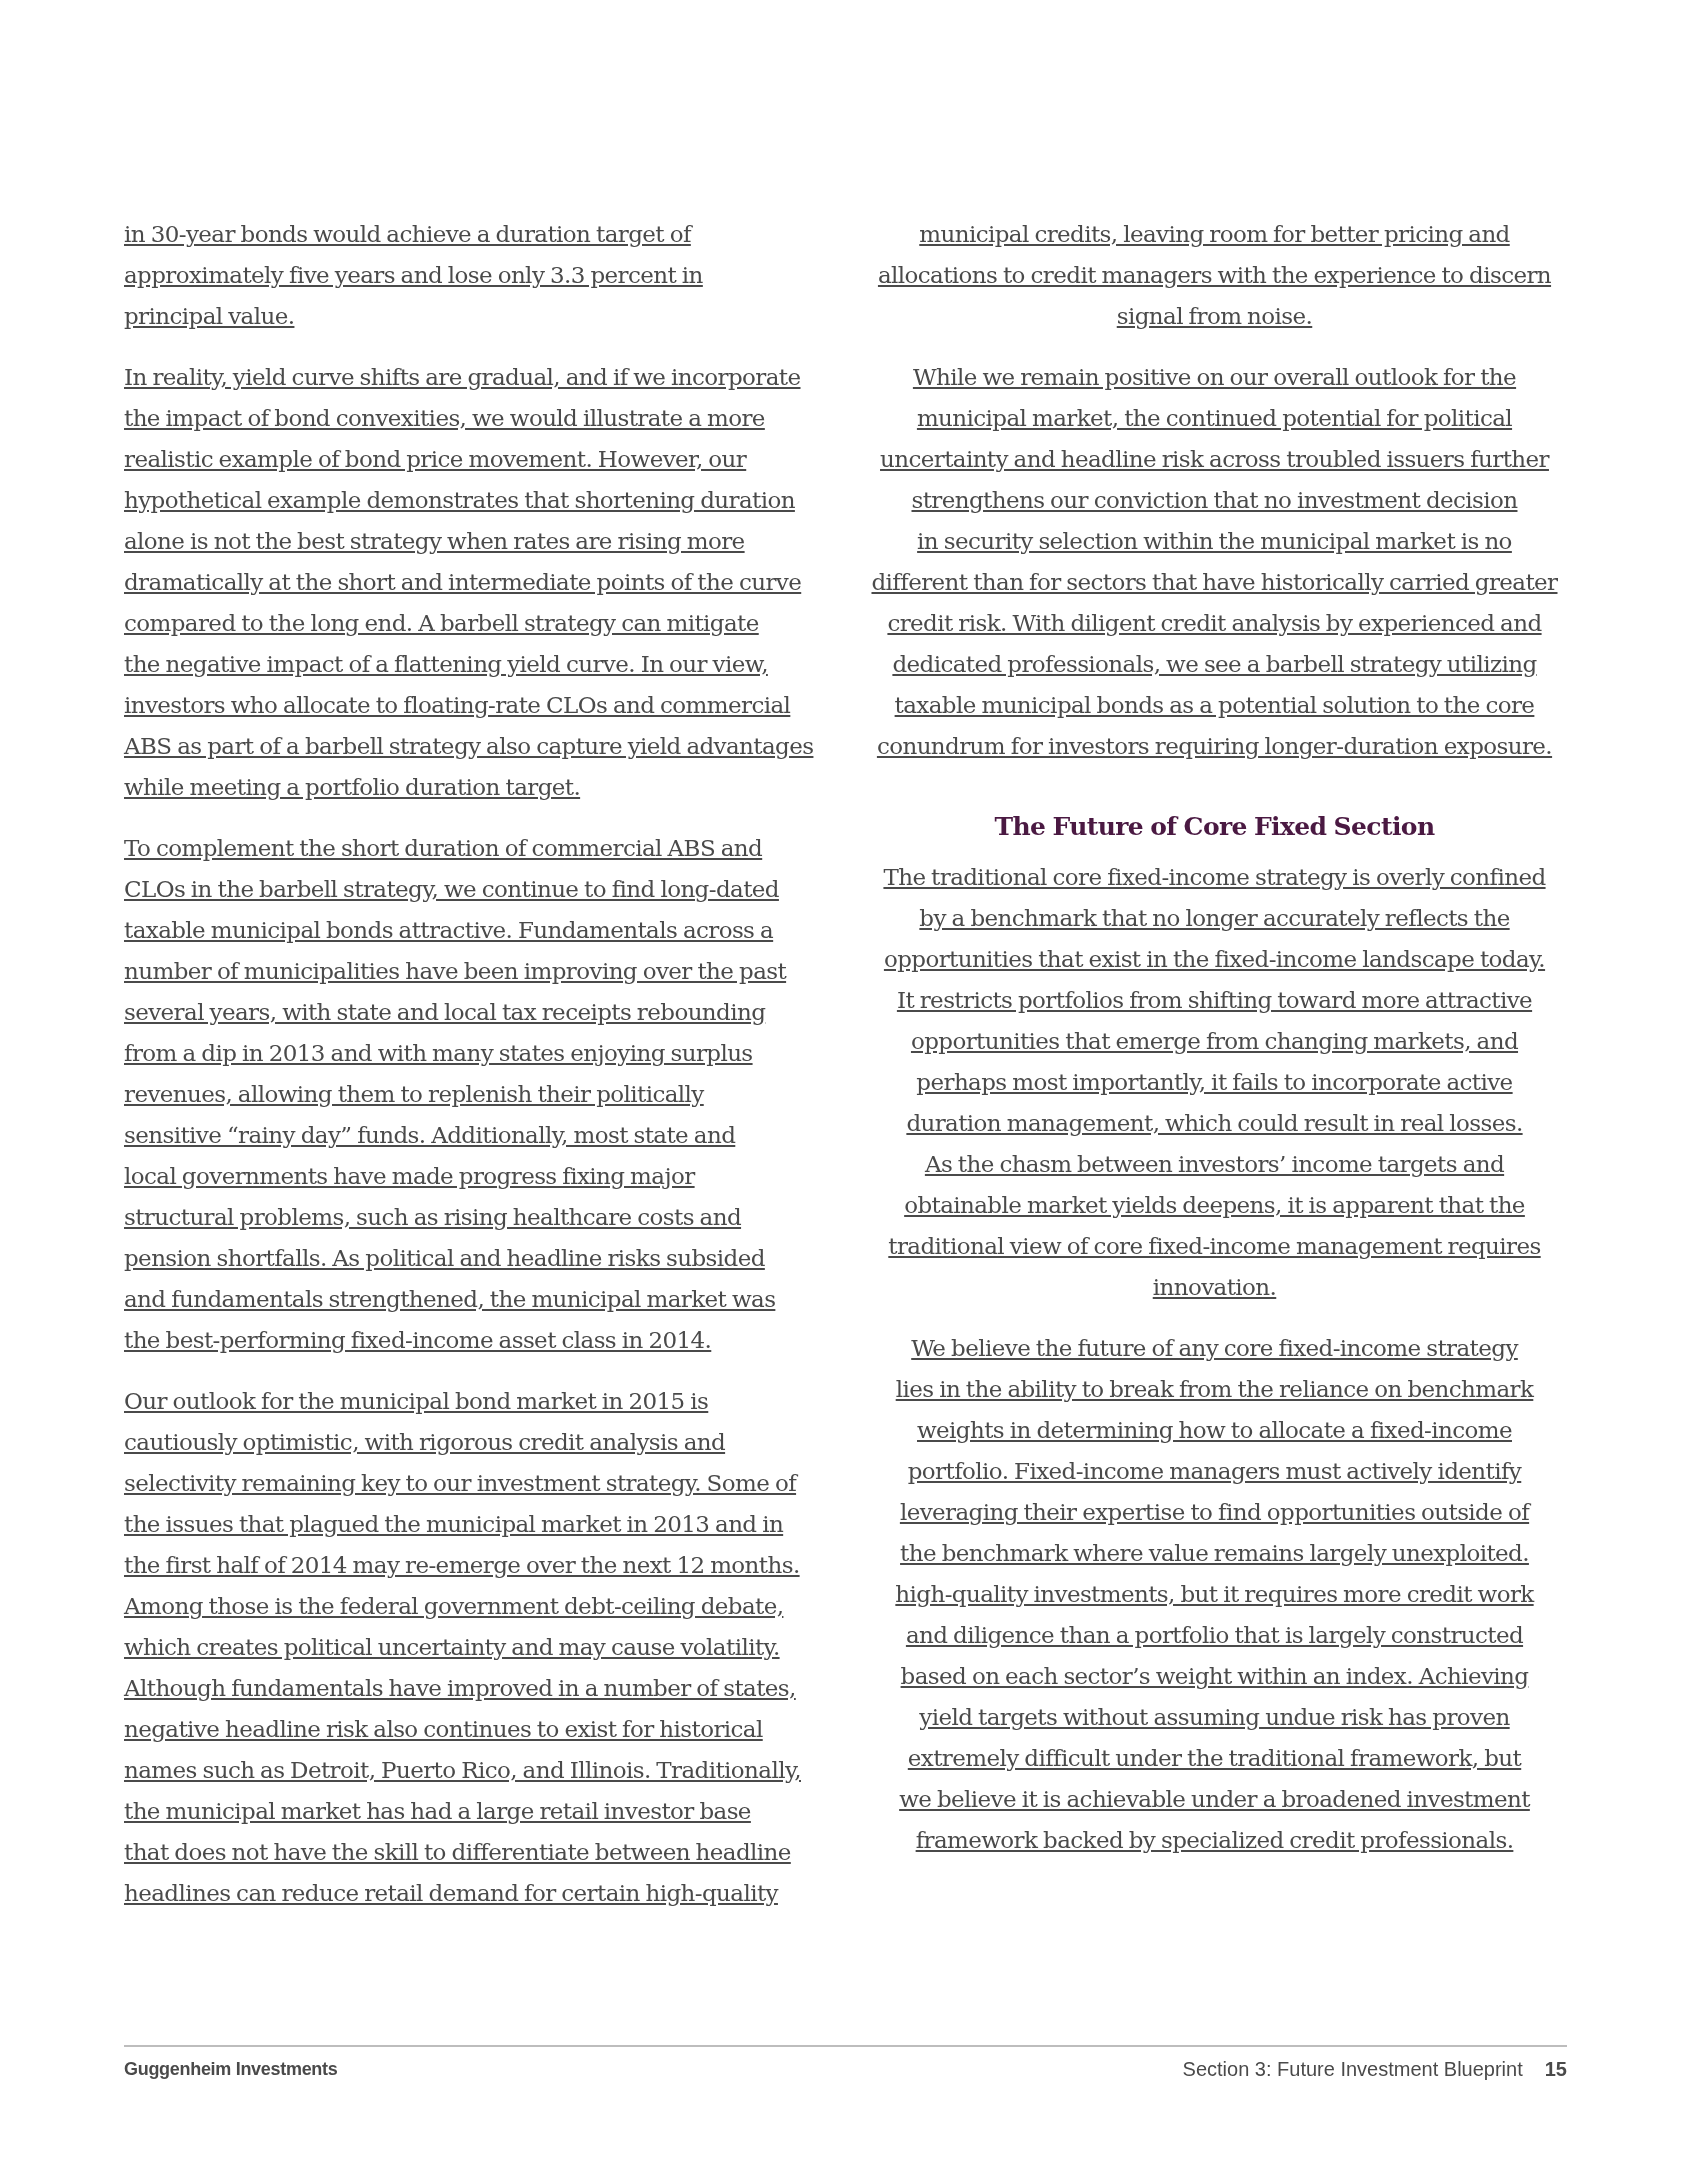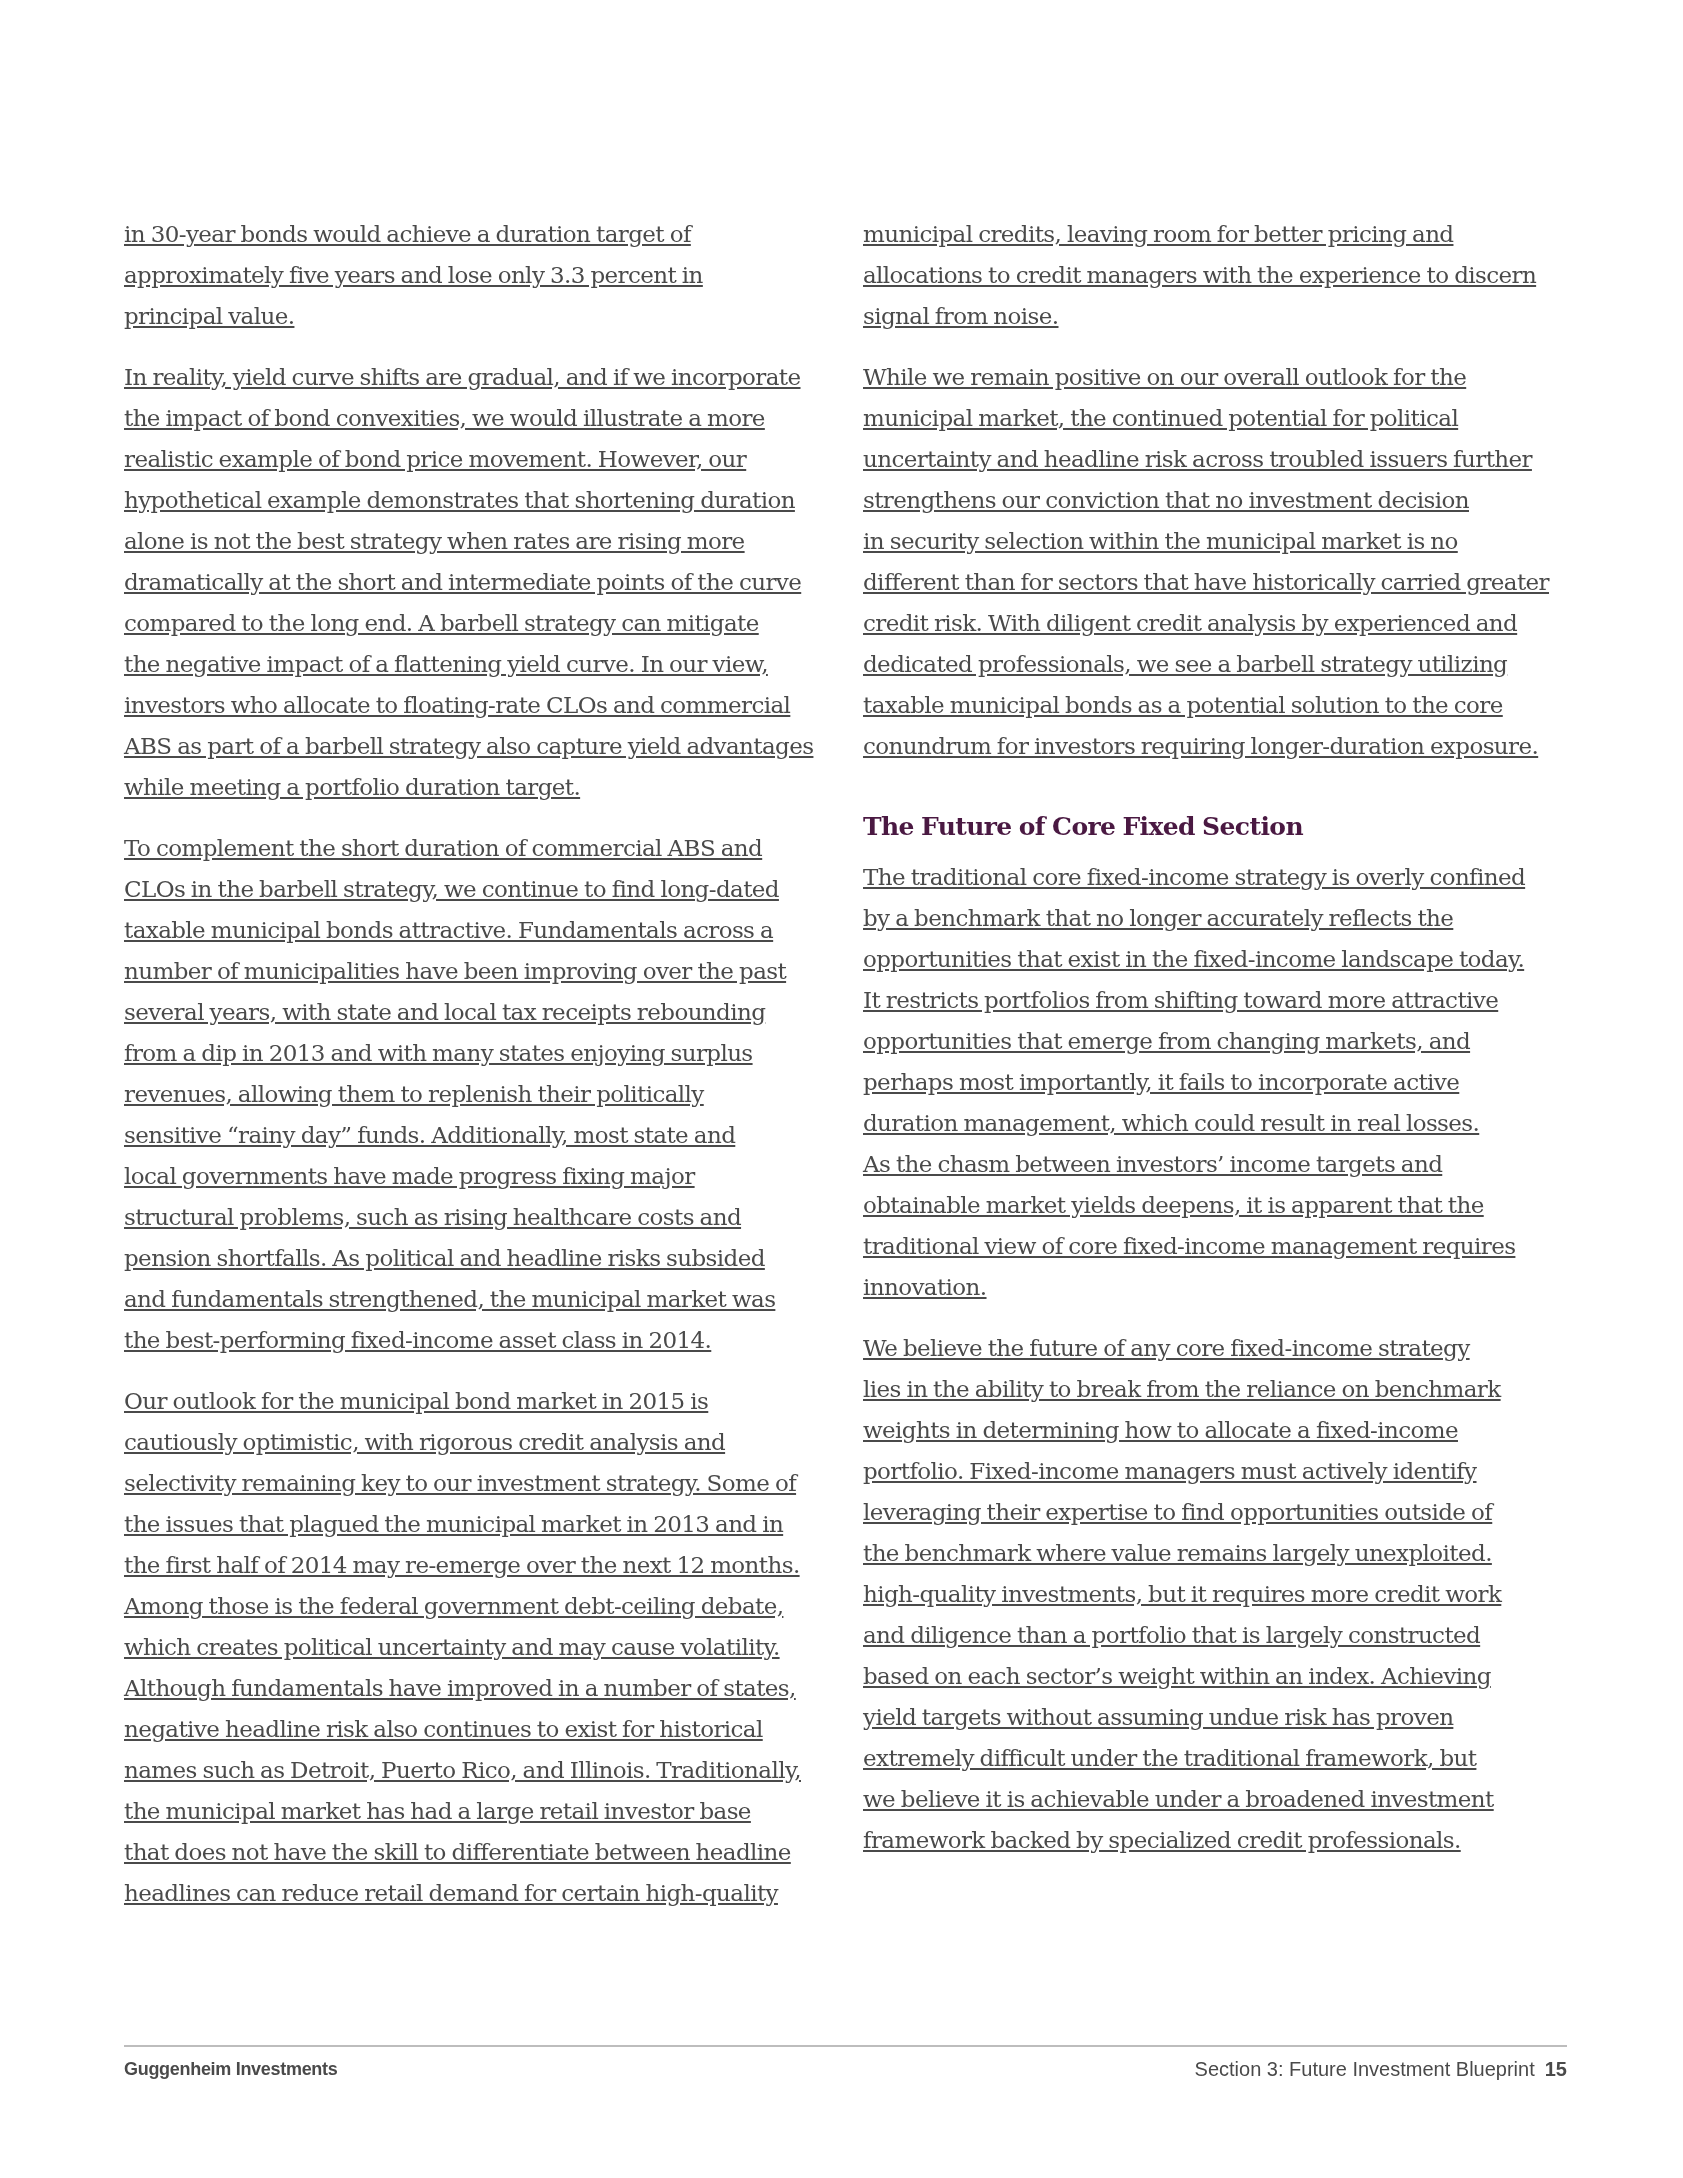--- a/index.html
+++ b/index.html
@@ -8,21 +8,21 @@
       position: absolute;
       top: 214px;
       font-family: "DejaVu Serif", serif;
       font-size: 23px;
       line-height: 41px;
       color: #4a4a4a;
       letter-spacing: -0.6px;
       word-spacing: -1px;
     }
     .col-left { left: 124px; width: 703px; }
-    .col-right { left: 863px; width: 703px; }
+    .col-right { left: 863px; width: 703px; text-align: center; }
     .para { margin: 0 0 20px 0; text-decoration: underline; }
     .line { display: block; white-space: nowrap; }
     .heading {
       font-family: "DejaVu Serif", serif;
       font-weight: bold;
       font-size: 25px;
       color: #4a1942;
       margin: 40px 0 10px 0;
       letter-spacing: -0.6px;
       line-height: 40px;
@@ -47,21 +47,21 @@
       text-align: center;
     }
     .footer-right {
       position: absolute;
       right: 116px;
       top: 2058px;
       font-family: "Liberation Sans", sans-serif;
       font-size: 20px;
       color: #4a4a4a;
     }
-    .footer-right .page-num { font-weight: bold; margin-left: 10px; }
+    .footer-right .page-num { font-weight: bold; margin-left: 22px; }
   </style>
 </head>
 <body>
 
 <div class="col col-left">
   <p class="para">
     <span class="line">in 30-year bonds would achieve a duration target of</span>
     <span class="line">approximately five years and lose only 3.3 percent in</span>
     <span class="line">principal value.</span>
   </p>

